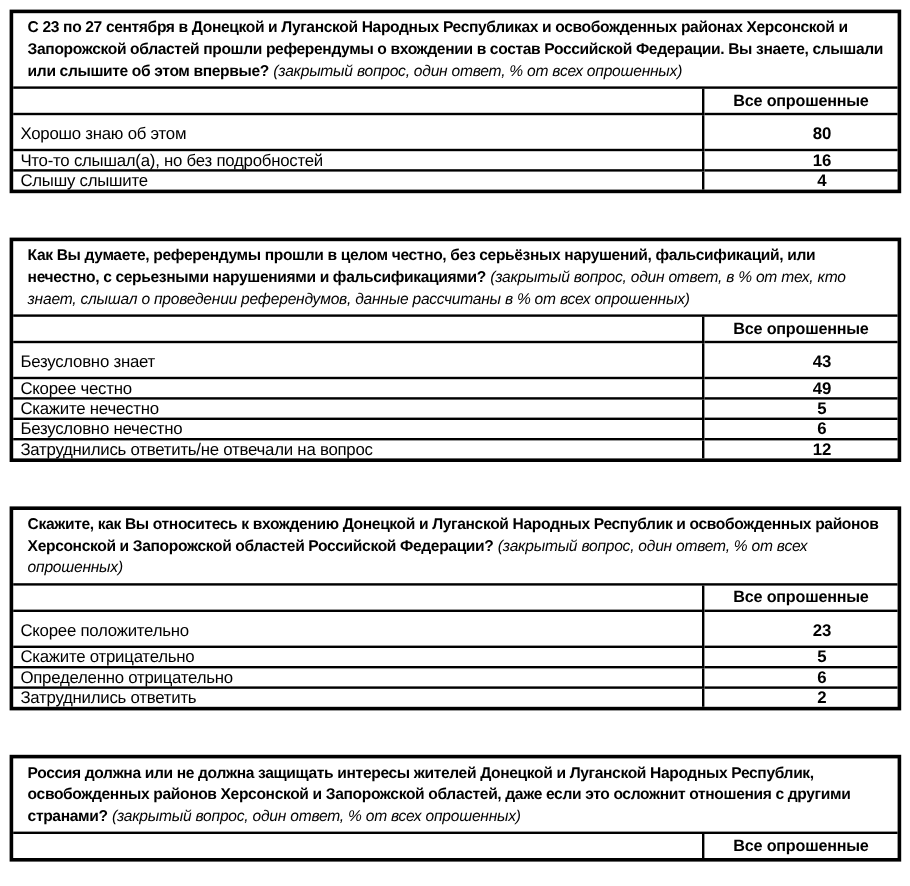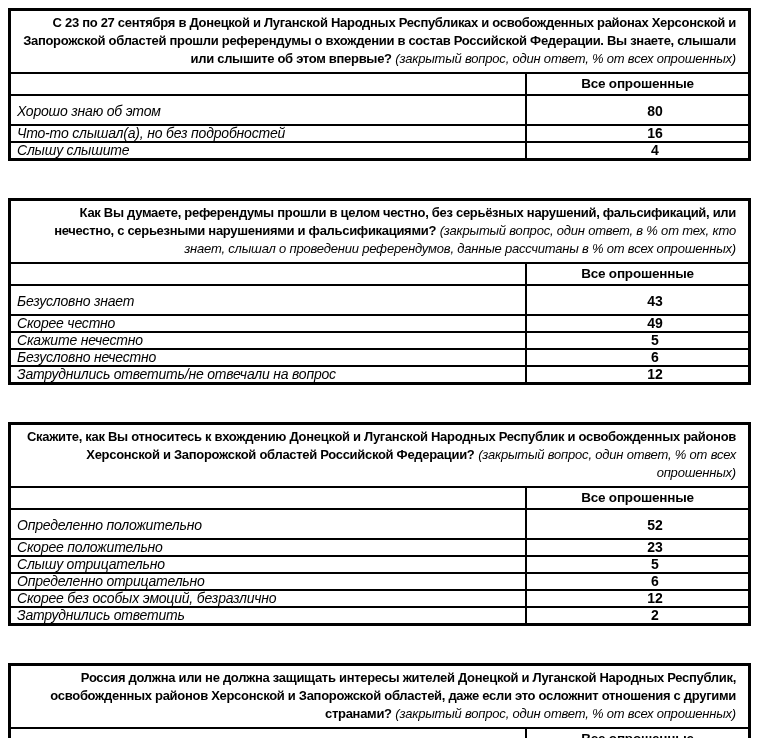--- a/index.html
+++ b/index.html
@@ -15,21 +15,21 @@
 
   .table-block {
     border: 3px solid #000000;
     margin-bottom: 37px;
     background: #ffffff;
   }
   .table-block:last-child { margin-bottom: 0; }
 
   .question-cell {
     border-bottom: 2px solid #000000;
-    text-align: right;
+    text-align: left;
     padding: 3px 12px 4px 12px;
     font-size: 13px;
     line-height: 18px;
   }
   .question-text {
     font-weight: bold;
     letter-spacing: -0.3px;
   }
   .question-note {
     font-style: italic;
@@ -40,39 +40,38 @@
     width: 100%;
     border-collapse: collapse;
     table-layout: fixed;
   }
   table.results th.label-col,
   table.results td.label {
     text-align: left;
   }
   table.results th.value-col,
   table.results td.value {
-    width: 222px;
+    width: 162px;
     border-left: 2px solid #000000;
     text-align: center;
   }
   table.results thead th {
     font-size: 13.5px;
     font-weight: bold;
     padding: 2px 4px 3px 4px;
     line-height: 15px;
     letter-spacing: -0.2px;
   }
   table.results tbody td {
     border-top: 2px solid #000000;
     font-size: 14px;
     line-height: 14px;
     padding: 0 4px 1px 4px;
   }
   table.results tbody td.label {
-    font-style: italic;
     padding-left: 6px;
     letter-spacing: -0.2px;
   }
   table.results tbody td.value {
     font-weight: bold;
     padding-left: 39px;
   }
   
   table.results tbody tr:first-child td {
     padding-top: 8px;
@@ -157,40 +156,32 @@
     </div>
     <table class="results">
       <thead>
         <tr>
           <th class="label-col"></th>
           <th class="value-col">Все опрошенные</th>
         </tr>
       </thead>
       <tbody>
         <tr>
-          <td class="label">Определенно положительно</td>
-          <td class="value">52</td>
-        </tr>
-        <tr>
           <td class="label">Скорее положительно</td>
           <td class="value">23</td>
         </tr>
         <tr>
-          <td class="label">Слышу отрицательно</td>
+          <td class="label">Скажите отрицательно</td>
           <td class="value">5</td>
         </tr>
         <tr>
           <td class="label">Определенно отрицательно</td>
           <td class="value">6</td>
         </tr>
         <tr>
-          <td class="label">Скорее без особых эмоций, безразлично</td>
-          <td class="value">12</td>
-        </tr>
-        <tr>
           <td class="label">Затруднились ответить</td>
           <td class="value">2</td>
         </tr>
       </tbody>
     </table>
   </section>
 
   <section class="table-block compact">
     <div class="question-cell">
       <span class="question-text">Россия должна или не должна защищать интересы жителей Донецкой и Луганской Народных Республик, освобожденных районов Херсонской и Запорожской областей, даже если это осложнит отношения с другими странами?</span>

